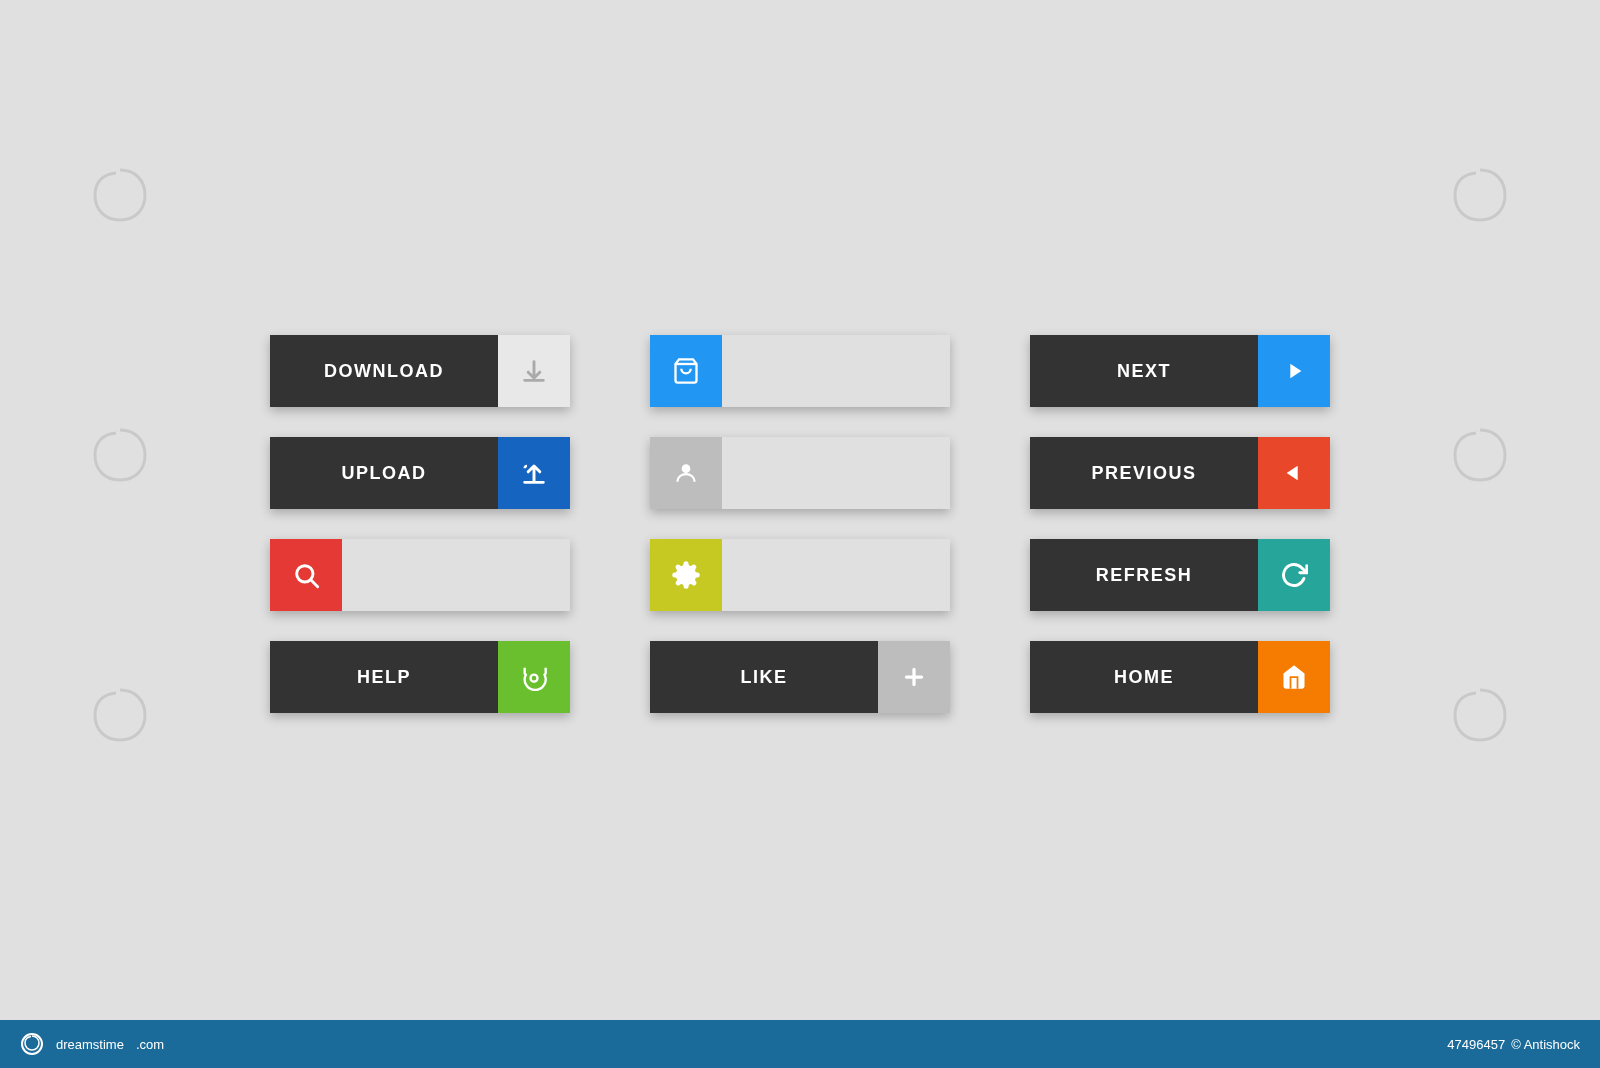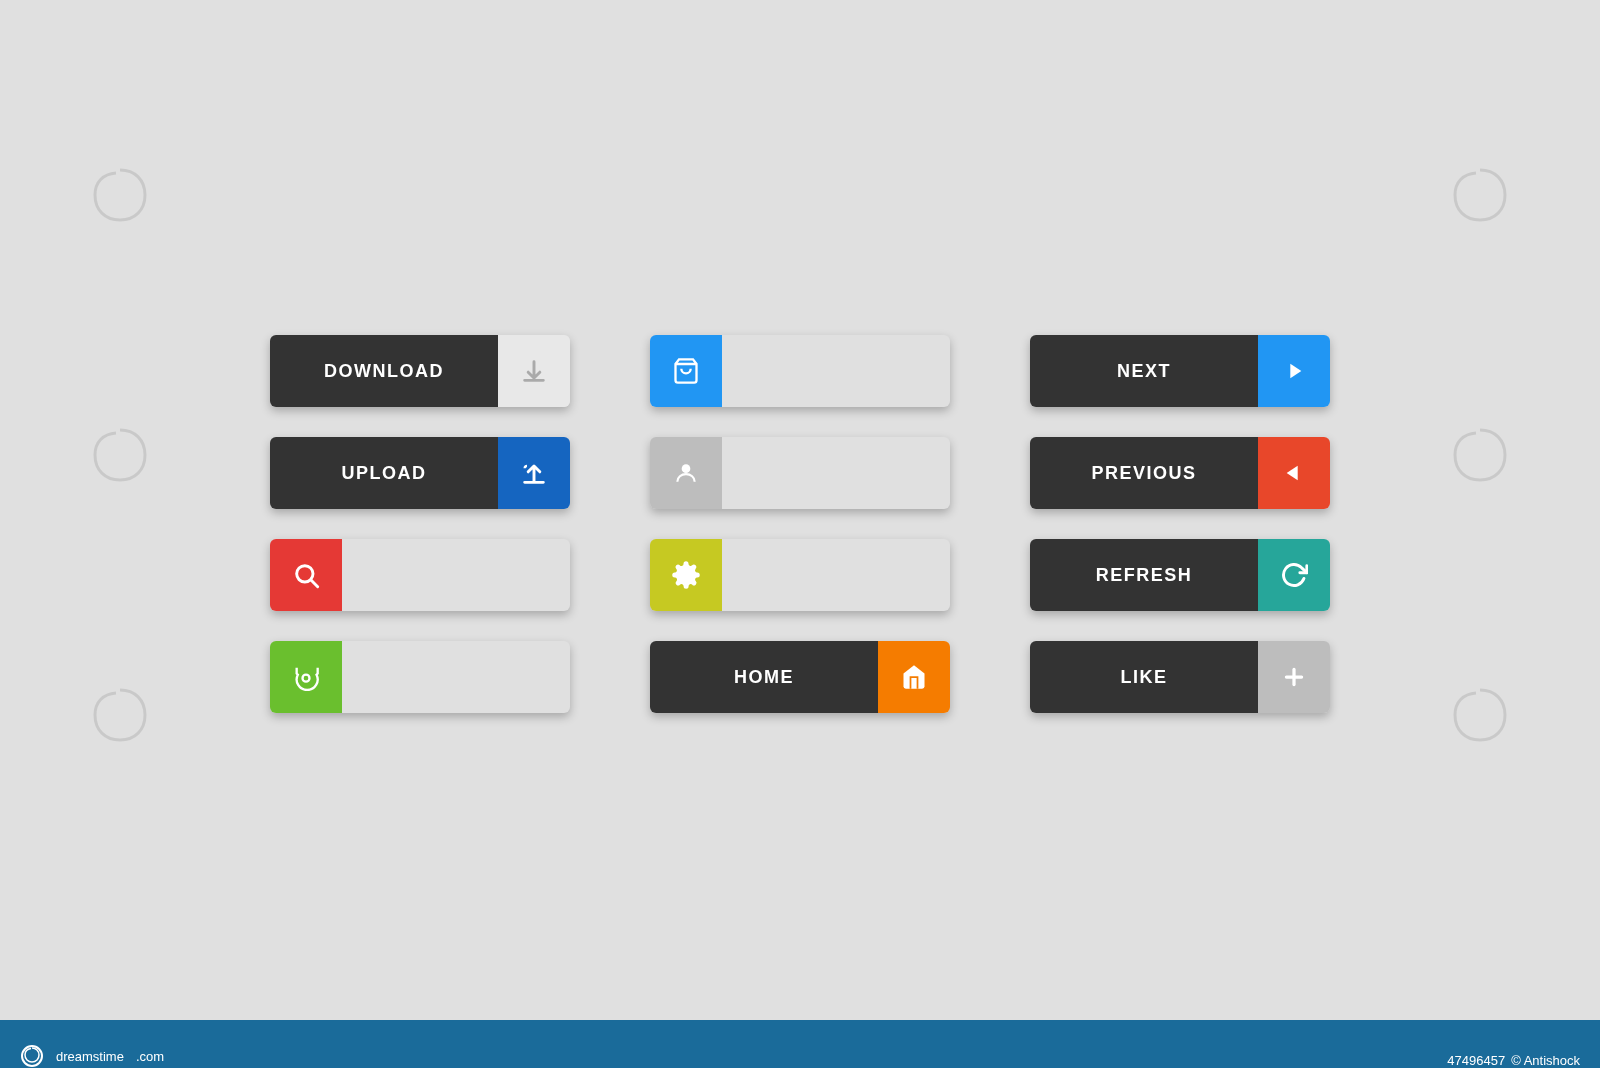--- a/index.html
+++ b/index.html
@@ -20,21 +20,21 @@
       display: grid;
       grid-template-columns: repeat(3, 300px);
       gap: 30px 80px;
       margin-bottom: 20px;
     }
 
     .btn {
       display: flex;
       align-items: stretch;
       height: 72px;
-      border-radius: 6px;
+      border-radius: 0;
       overflow: hidden;
       box-shadow: 0 4px 10px rgba(0,0,0,0.25);
       cursor: pointer;
     }
 
     .btn-label {
       background-color: #333333;
       flex: 1;
       display: flex;
       align-items: center;
@@ -58,21 +58,21 @@
 
     
     .footer-bar {
       position: absolute;
       bottom: 0;
       left: 0;
       width: 100%;
       height: 48px;
       background-color: #1a6b9a;
       display: flex;
-      align-items: flex-end;
+      align-items: center;
       padding: 0 20px;
     }
 
     .footer-text {
       color: #ffffff;
       font-size: 13px;
       margin-left: 8px;
     }
 
     .footer-right {
@@ -198,42 +198,43 @@
     <div class="btn">
       <div class="btn-label">REFRESH</div>
       <div class="btn-icon" style="background-color: rgb(38, 166, 154);">
         <svg width="28" height="28" viewBox="0 0 24 24" fill="none">
           <path d="M23 4v6h-6" stroke="white" stroke-width="2.5" stroke-linecap="round" stroke-linejoin="round"></path>
           <path d="M20.49 15a9 9 0 11-2.12-9.36L23 10" stroke="white" stroke-width="2.5" stroke-linecap="round" stroke-linejoin="round"></path>
         </svg>
       </div>
     </div>
     <div class="btn">
+      <div class="btn-label">HELP</div>
       <div class="btn-icon" style="background-color: rgb(106, 191, 46);">
         <svg width="28" height="28" viewBox="0 0 24 24" fill="none">
           <path d="M4 4v5l1 1a9 9 0 1016 0l1-1V4" stroke="white" stroke-width="2" fill="none"></path>
           <circle cx="12" cy="13" r="3" stroke="white" stroke-width="2"></circle>
+        </svg>
+      </div>
+    </div>
+    <div class="btn">
+      <div class="btn-label">LIKE</div>
+      <div class="btn-icon" style="background-color: rgb(189, 189, 189);">
+        <svg width="26" height="26" viewBox="0 0 24 24" fill="white">
+          <line x1="12" y1="5" x2="12" y2="19" stroke="white" stroke-width="3" stroke-linecap="round"></line>
+          <line x1="5" y1="12" x2="19" y2="12" stroke="white" stroke-width="3" stroke-linecap="round"></line>
         </svg>
       </div>
     </div>
     <div class="btn">
       <div class="btn-label">HOME</div>
       <div class="btn-icon" style="background-color: rgb(245, 124, 0);">
         <svg width="28" height="28" viewBox="0 0 24 24" fill="white">
           <path d="M3 9l9-7 9 7v11a2 2 0 01-2 2H5a2 2 0 01-2-2z"></path>
           <polyline points="9,22 9,12 15,12 15,22" fill="none" stroke="#f57c00" stroke-width="1.5"></polyline>
-        </svg>
-      </div>
-    </div>
-    <div class="btn">
-      <div class="btn-label">LIKE</div>
-      <div class="btn-icon" style="background-color: rgb(189, 189, 189);">
-        <svg width="26" height="26" viewBox="0 0 24 24" fill="white">
-          <line x1="12" y1="5" x2="12" y2="19" stroke="white" stroke-width="3" stroke-linecap="round"></line>
-          <line x1="5" y1="12" x2="19" y2="12" stroke="white" stroke-width="3" stroke-linecap="round"></line>
         </svg>
       </div>
     </div>
   </div>
 
 <div class="footer-bar">
   <div class="dreamstime-logo">
     <svg width="24" height="24" viewBox="0 0 24 24">
       <circle cx="12" cy="12" r="10" fill="none" stroke="white" stroke-width="2"></circle>
       <path d="M12,4 C16,4 19,7 19,11 C19,15 16,18 12,18 C8,18 5,15 5,11 C5,7.5 7.5,5 11,4.5" fill="none" stroke="white" stroke-width="1.5"></path>

